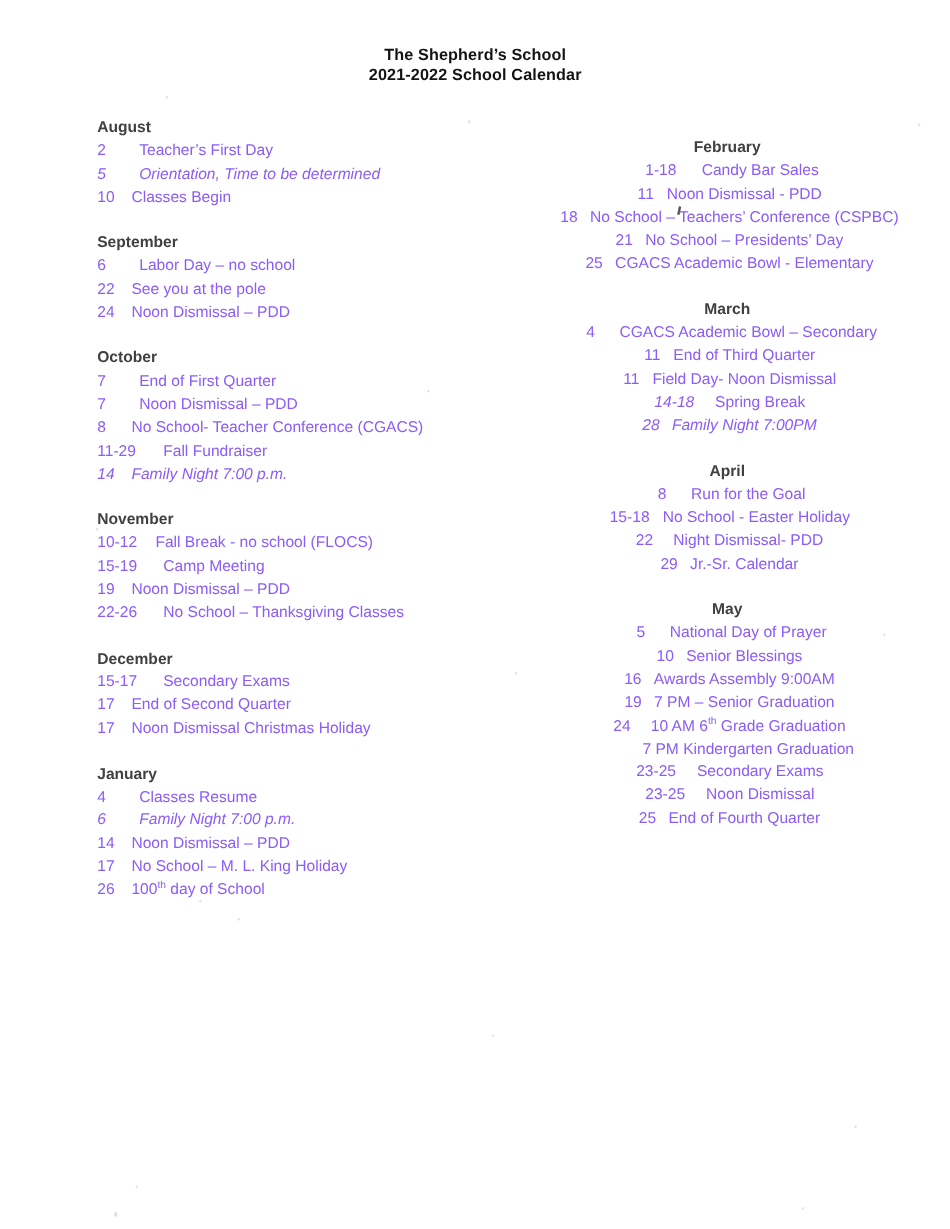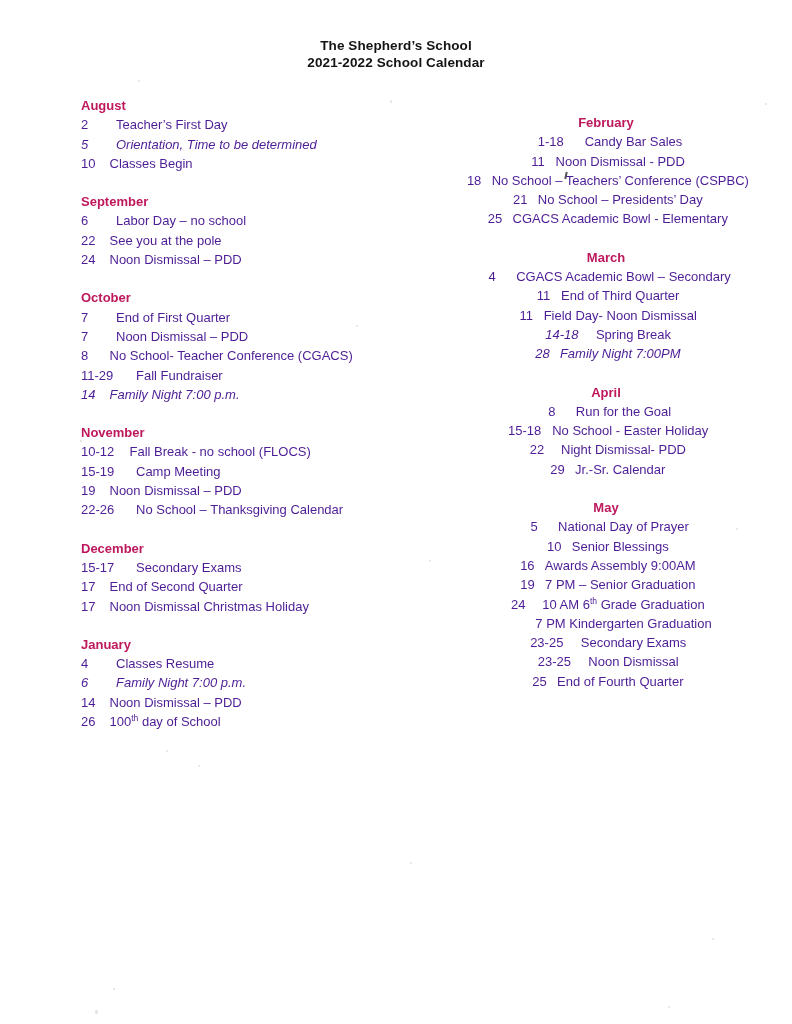--- a/index.html
+++ b/index.html
@@ -65,28 +65,28 @@
   .col-left  { left: 61px;  width: 330px; }
   .col-right { left: 416px; width: 340px; top: 17px; text-align: center; }
 
   .month { margin-bottom: 19px; }
   .month:last-child { margin-bottom: 0; }
 
   .month-name {
     font-size: 13px;
     font-weight: bold;
     line-height: 19.3px;
-    color: #be185d;
+    color: #404040;
     white-space: nowrap;
   }
 
   .entry {
     font-size: 13px;
     line-height: 19.3px;
-    color: #4c1d95;
+    color: #8b5cf6;
     white-space: nowrap;
     display: block;
   }
   .entry .date {
     display: inline-block;
     min-width: 22px;
   }
   .entry .desc { }
   .entry.italic .desc,
   .entry.italic .date { font-style: italic; }
@@ -165,33 +165,34 @@
           <div class="entry"><span class="date">7</span>  <span class="desc">Noon Dismissal – PDD</span></div>
           <div class="entry"><span class="date">8</span> <span class="desc">No School- Teacher Conference (CGACS)</span></div>
           <div class="entry"><span class="date" style="min-width: 42px;">11-29</span>  <span class="desc">Fall Fundraiser</span></div>
           <div class="entry italic"><span class="date">14</span> <span class="desc">Family Night 7:00 p.m.</span></div>
         </div>
         <div class="month">
           <div class="month-name">November</div>
           <div class="entry"><span class="date" style="min-width: 42px;">10-12</span> <span class="desc">Fall Break - no school (FLOCS)</span></div>
           <div class="entry"><span class="date" style="min-width: 42px;">15-19</span>  <span class="desc">Camp Meeting</span></div>
           <div class="entry"><span class="date">19</span> <span class="desc">Noon Dismissal – PDD</span></div>
-          <div class="entry"><span class="date" style="min-width: 42px;">22-26</span>  <span class="desc">No School – Thanksgiving Calendar</span></div>
+          <div class="entry"><span class="date" style="min-width: 42px;">22-26</span>  <span class="desc">No School – Thanksgiving Classes</span></div>
         </div>
         <div class="month">
           <div class="month-name">December</div>
           <div class="entry"><span class="date" style="min-width: 42px;">15-17</span>  <span class="desc">Secondary Exams</span></div>
           <div class="entry"><span class="date">17</span> <span class="desc">End of Second Quarter</span></div>
           <div class="entry"><span class="date">17</span> <span class="desc">Noon Dismissal Christmas Holiday</span></div>
         </div>
         <div class="month">
           <div class="month-name">January</div>
           <div class="entry"><span class="date">4</span>  <span class="desc">Classes Resume</span></div>
           <div class="entry italic"><span class="date">6</span>  <span class="desc">Family Night 7:00 p.m.</span></div>
           <div class="entry"><span class="date">14</span> <span class="desc">Noon Dismissal – PDD</span></div>
+          <div class="entry"><span class="date">17</span> <span class="desc">No School – M. L. King Holiday</span></div>
           <div class="entry"><span class="date">26</span> <span class="desc">100<sup>th</sup> day of School</span></div>
         </div>
       </div>
     <div class="col col-right" id="col-right">
         <div class="month">
           <div class="month-name">February</div>
           <div class="entry"><span class="date" style="min-width: 42px;">1-18</span>  <span class="desc">Candy Bar Sales</span></div>
           <div class="entry"><span class="date">11</span> <span class="desc">Noon Dismissal - PDD</span></div>
           <div class="entry"><span class="date">18</span> <span class="desc">No School – Teachers’ Conference (CSPBC)</span></div>
           <div class="entry"><span class="date">21</span> <span class="desc">No School – Presidents’ Day</span></div>

